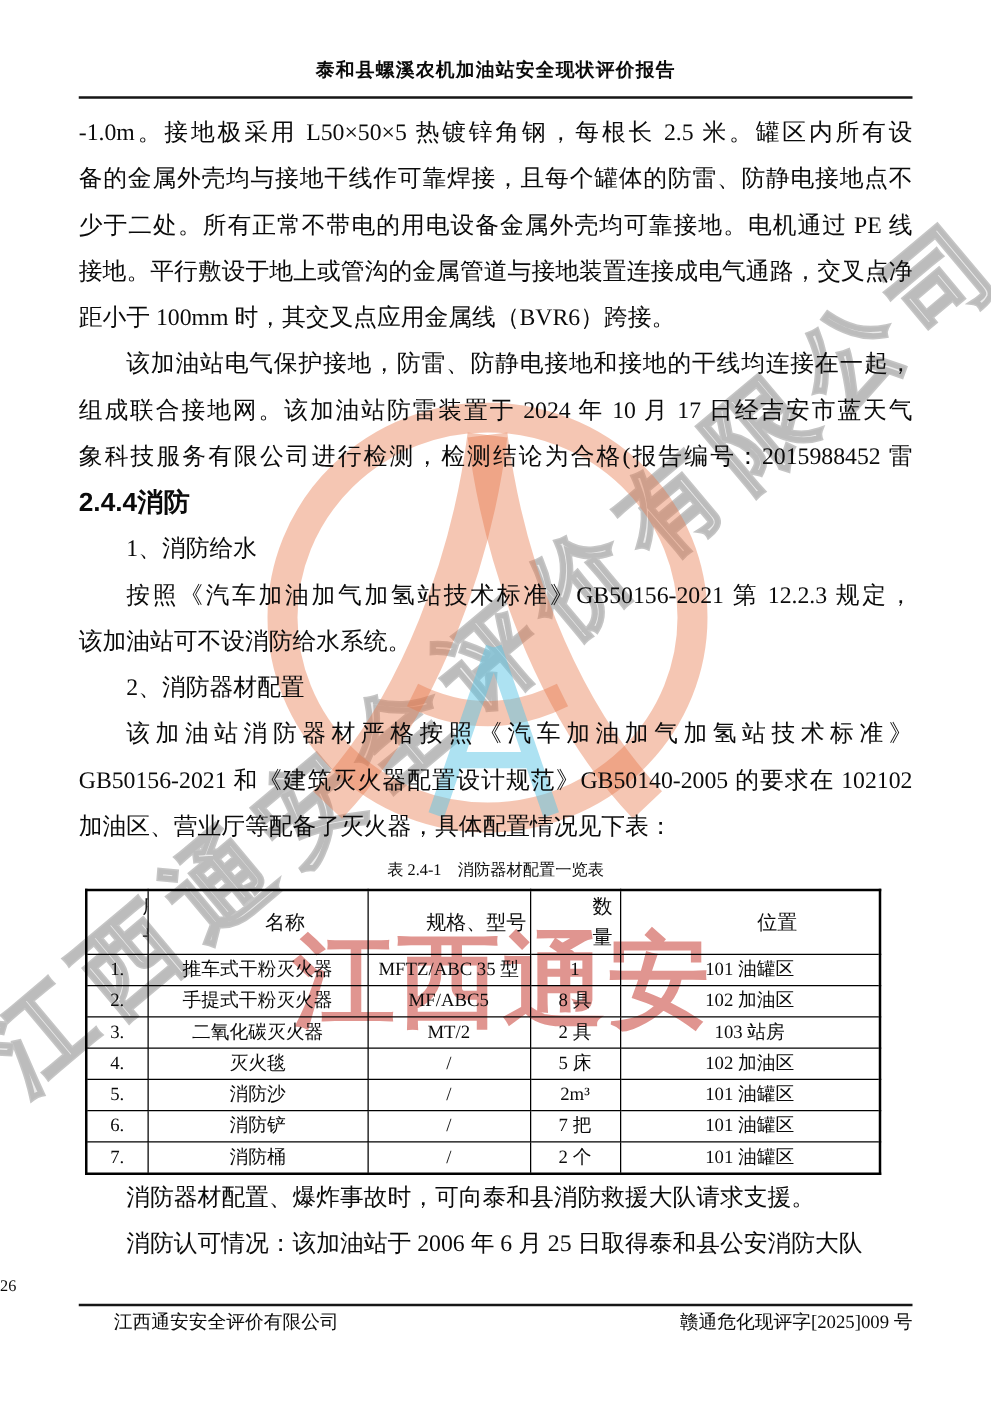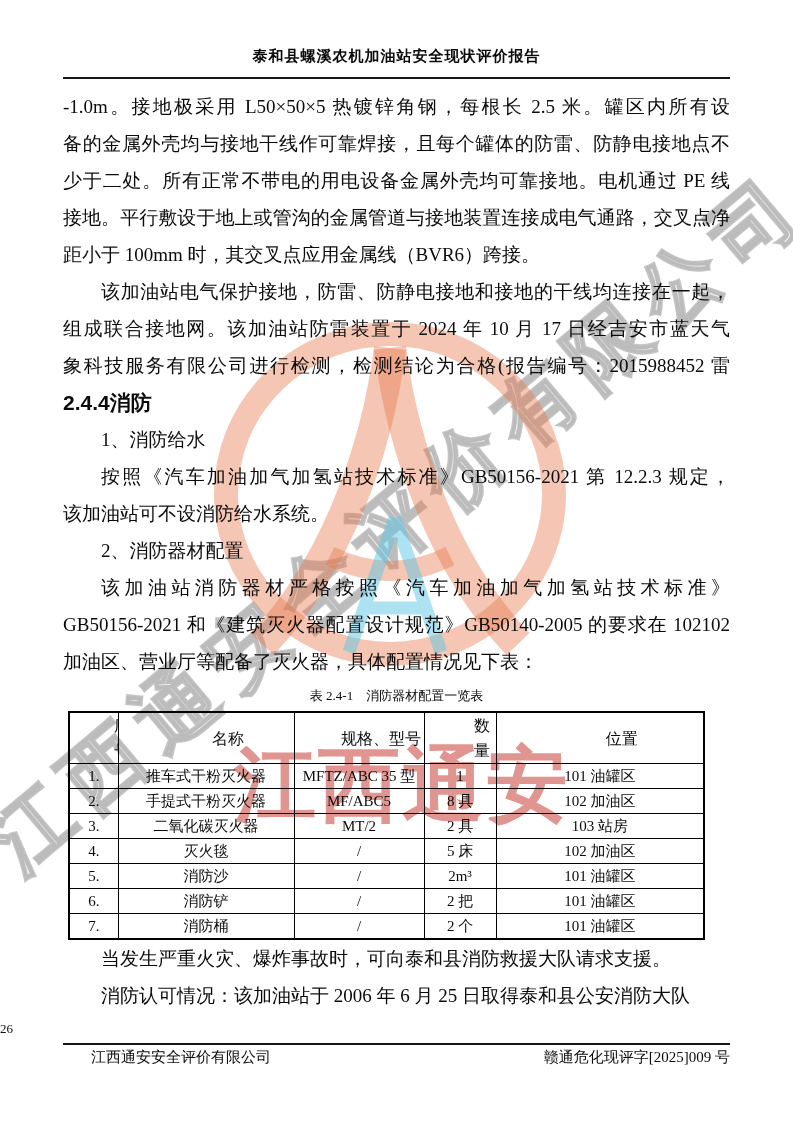--- a/index.html
+++ b/index.html
@@ -158,35 +158,35 @@
             <td>5.</td>
             <td>消防沙</td>
             <td>/</td>
             <td>2m³</td>
             <td>101 油罐区</td>
           </tr>
           <tr>
             <td>6.</td>
             <td>消防铲</td>
             <td>/</td>
-            <td>2 把</td>
+            <td>7 把</td>
             <td>101 油罐区</td>
           </tr>
           <tr>
             <td>7.</td>
             <td>消防桶</td>
             <td>/</td>
             <td>2 个</td>
             <td>101 油罐区</td>
           </tr>
         </tbody>
     </table>
 
     <div>
-        <div class="bitem">当发生严重火灾、爆炸事故时，可向泰和县消防救援大队请求支援。</div>
+        <div class="bitem">消防器材配置、爆炸事故时，可向泰和县消防救援大队请求支援。</div>
         <div class="bitem">消防认可情况：该加油站于 2006 年 6 月 25 日取得泰和县公安消防大队</div>
       </div>
   </div>
 
   <div class="page-num">26</div>
   <div class="footer-rule"></div>
   <div class="footer-row">
     <span class="f-left">江西通安安全评价有限公司</span>
     <span class="f-right">赣通危化现评字[2025]009 号</span>
   </div>

